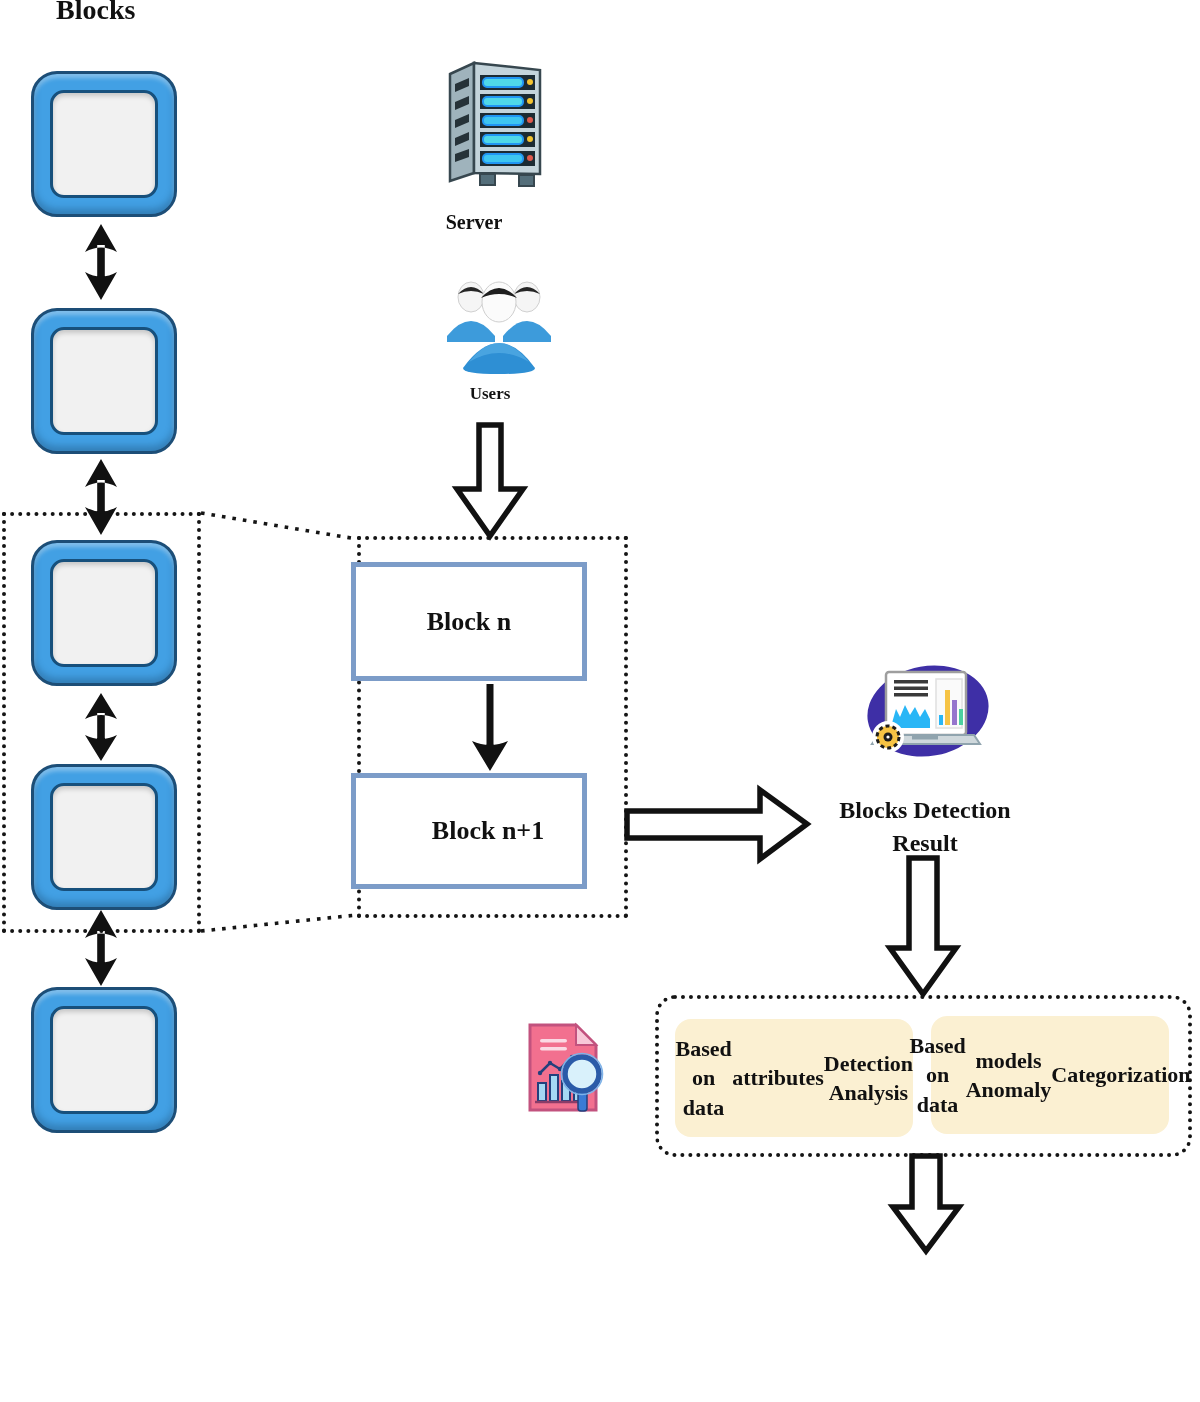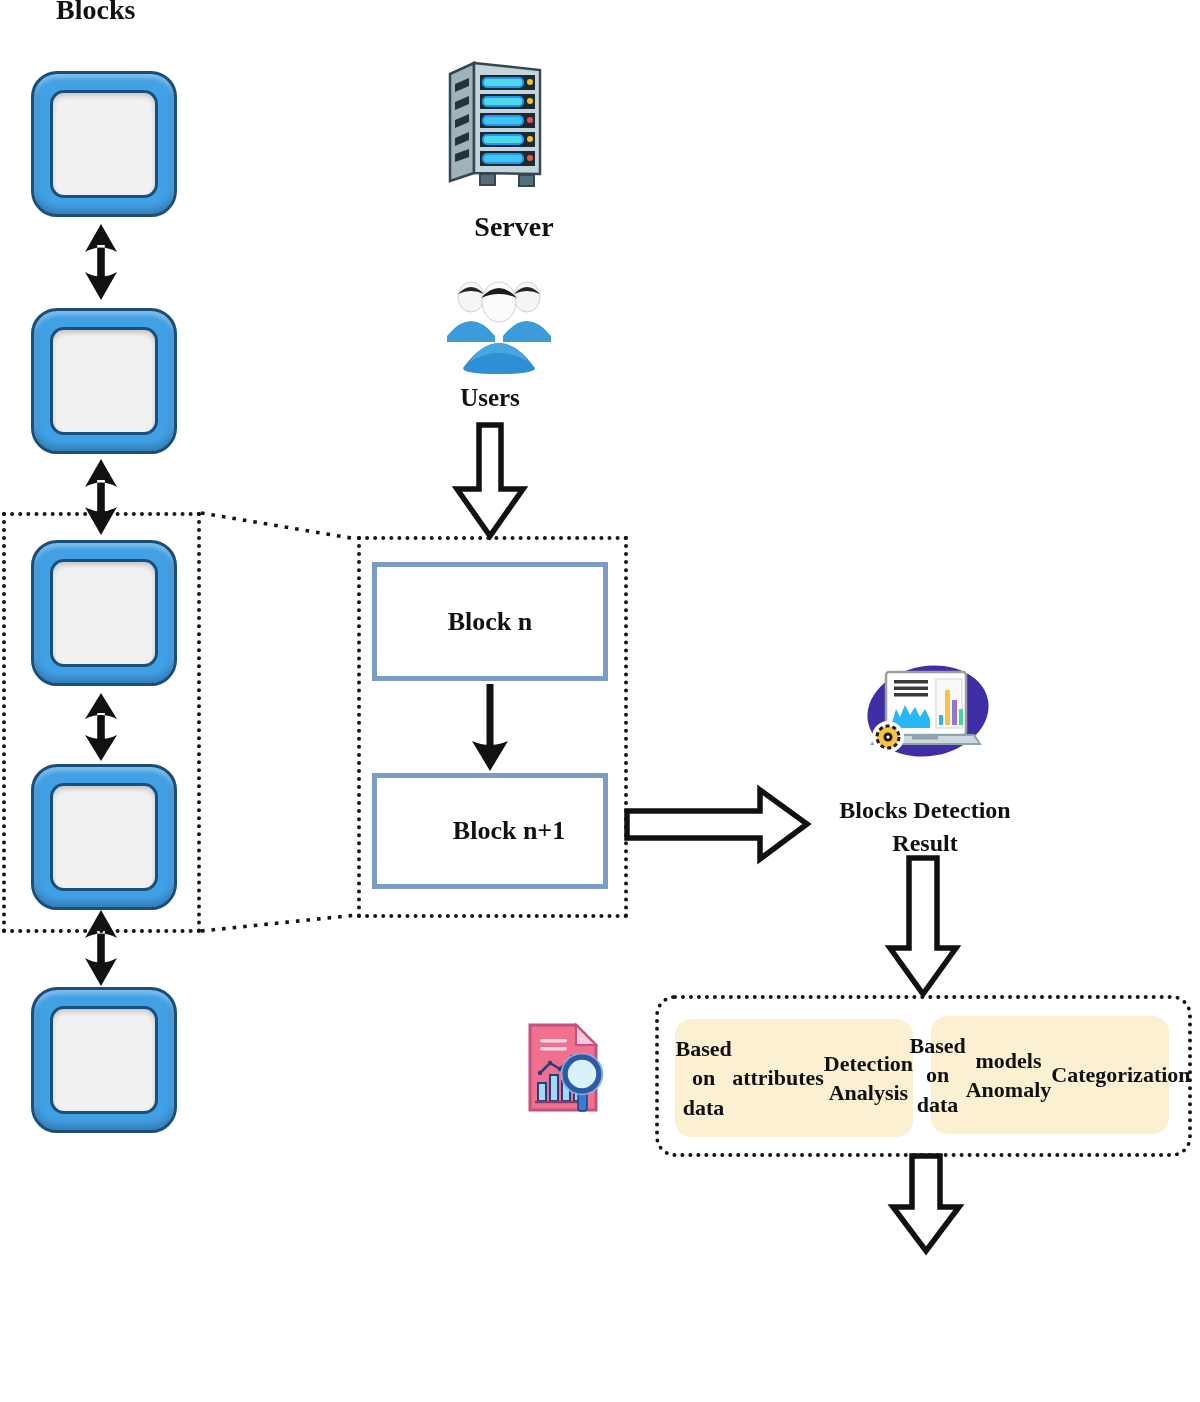--- a/index.html
+++ b/index.html
@@ -14,30 +14,30 @@
                box-shadow:inset 0 -5px 7px rgba(10,40,70,.28), inset 0 4px 4px rgba(255,255,255,.35);}
   .chain-block .face{position:absolute;left:16px;top:16px;right:16px;bottom:16px;background:#F1F1F1;
                border:3px solid #17507C;border-radius:14px;
                box-shadow:inset 0 3px 5px rgba(0,0,0,.18);}
 
   .dotted{position:absolute;border:4px dotted #151515;box-sizing:border-box;z-index:1;background:transparent;}
   .dotted.left-box{left:2px;top:512px;width:199px;height:421px;}
   .dotted.mid-box{left:357px;top:536px;width:271px;height:382px;}
   .dotted.analysis-box{left:655px;top:995px;width:537px;height:162px;border-radius:20px;}
 
-  .bbox{position:absolute;left:372px;width:236px;background:#fff;border:5px solid #7C9CC8;
+  .bbox{position:absolute;left:351px;width:236px;background:#fff;border:5px solid #7C9CC8;
         box-sizing:border-box;display:flex;align-items:center;justify-content:center;
         font-size:26px;font-weight:bold;z-index:2;}
   .bbox.n{top:562px;height:119px;}
   .bbox.n1{top:773px;height:116px;padding-left:38px;}
 
   .icon{position:absolute;z-index:4;}
   .caption{position:absolute;z-index:5;text-align:center;font-weight:bold;}
-  .caption.server{left:449px;top:211px;width:130px;font-size:28px;}
-  .caption.users{left:425px;top:384px;width:130px;font-size:25px;}
+  .caption.server{left:409px;top:211px;width:130px;font-size:20px;}
+  .caption.users{left:425px;top:384px;width:130px;font-size:17px;}
   .caption.model{left:797px;top:794px;width:256px;font-size:24px;line-height:1.38;}
   .caption.model span{display:block;}
 
   .ybox{position:absolute;background:#FBF0D2;border-radius:16px;display:flex;
         align-items:center;justify-content:center;font-size:22px;font-weight:bold;line-height:1.32;
         text-align:center;z-index:2;}
   .ybox.b1{left:675px;top:1019px;width:238px;height:118px;}
   .ybox.b2{left:931px;top:1016px;width:238px;height:118px;}
 
   .result{position:absolute;left:851px;top:1250px;width:153px;height:152px;border-radius:50%;

